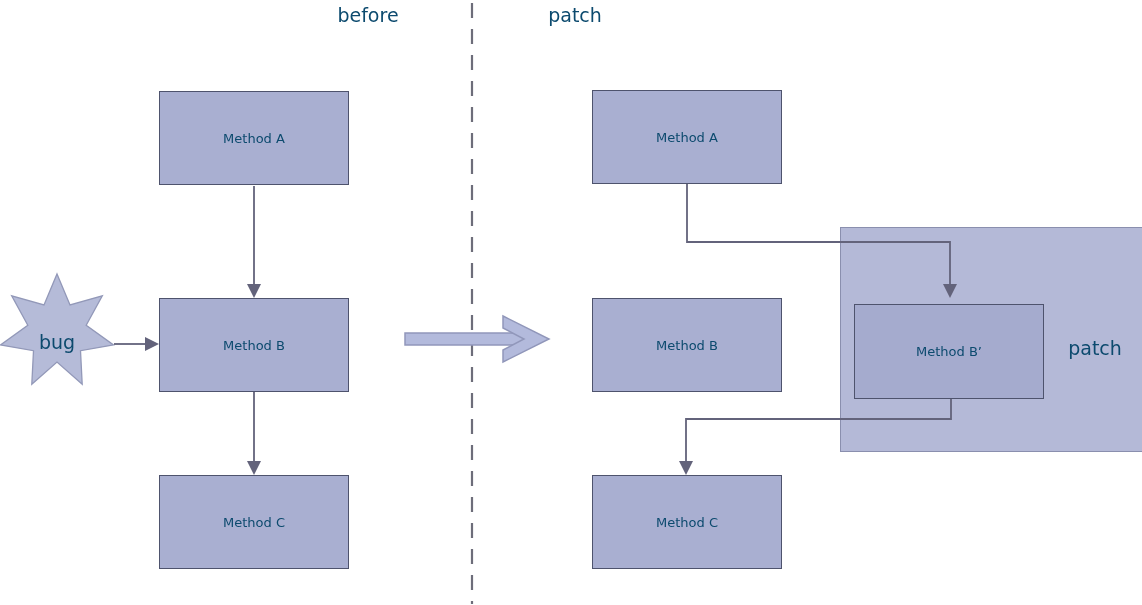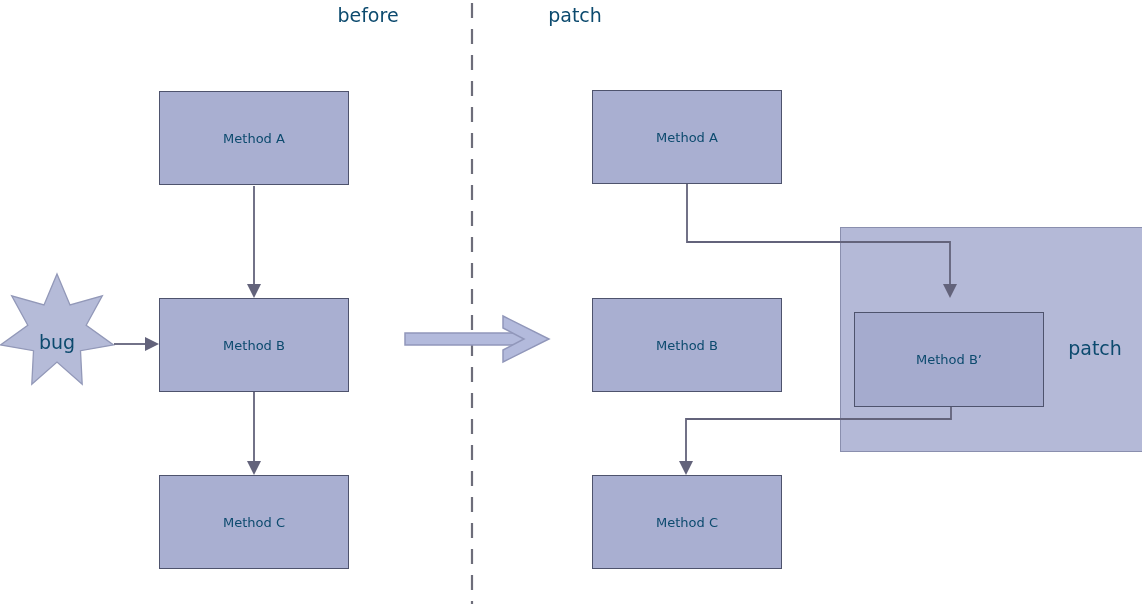--- a/index.html
+++ b/index.html
@@ -22,21 +22,21 @@
     background:#a9afd1;border:1.5px solid #4e536d;box-sizing:border-box;
     display:flex;align-items:center;justify-content:center;
     font-size:13px;line-height:1;z-index:3;
   }
   .node-a-before{left:159px;top:91px;}
   .node-b-before{left:159px;top:298px;}
   .node-c-before{left:159px;top:475px;}
   .node-a-after{left:592px;top:90px;}
   .node-b-after{left:592px;top:298px;}
   .node-c-after{left:592px;top:475px;}
-  .node-b-patched{left:854px;top:312px;width:190px;height:95px;background:#a5abce;}
+  .node-b-patched{left:854px;top:304px;width:190px;height:95px;background:#a5abce;}
   .float-label{
     position:absolute;z-index:4;font-size:19px;line-height:24px;text-align:center;
   }
   .label-before{left:308px;top:3px;width:120px;}
   .label-after{left:515px;top:3px;width:120px;}
   .label-patch{left:1045px;top:336px;width:100px;}
   .label-bug{left:14px;top:330px;width:86px;z-index:4;}
 </style>
 </head>
 <body>

